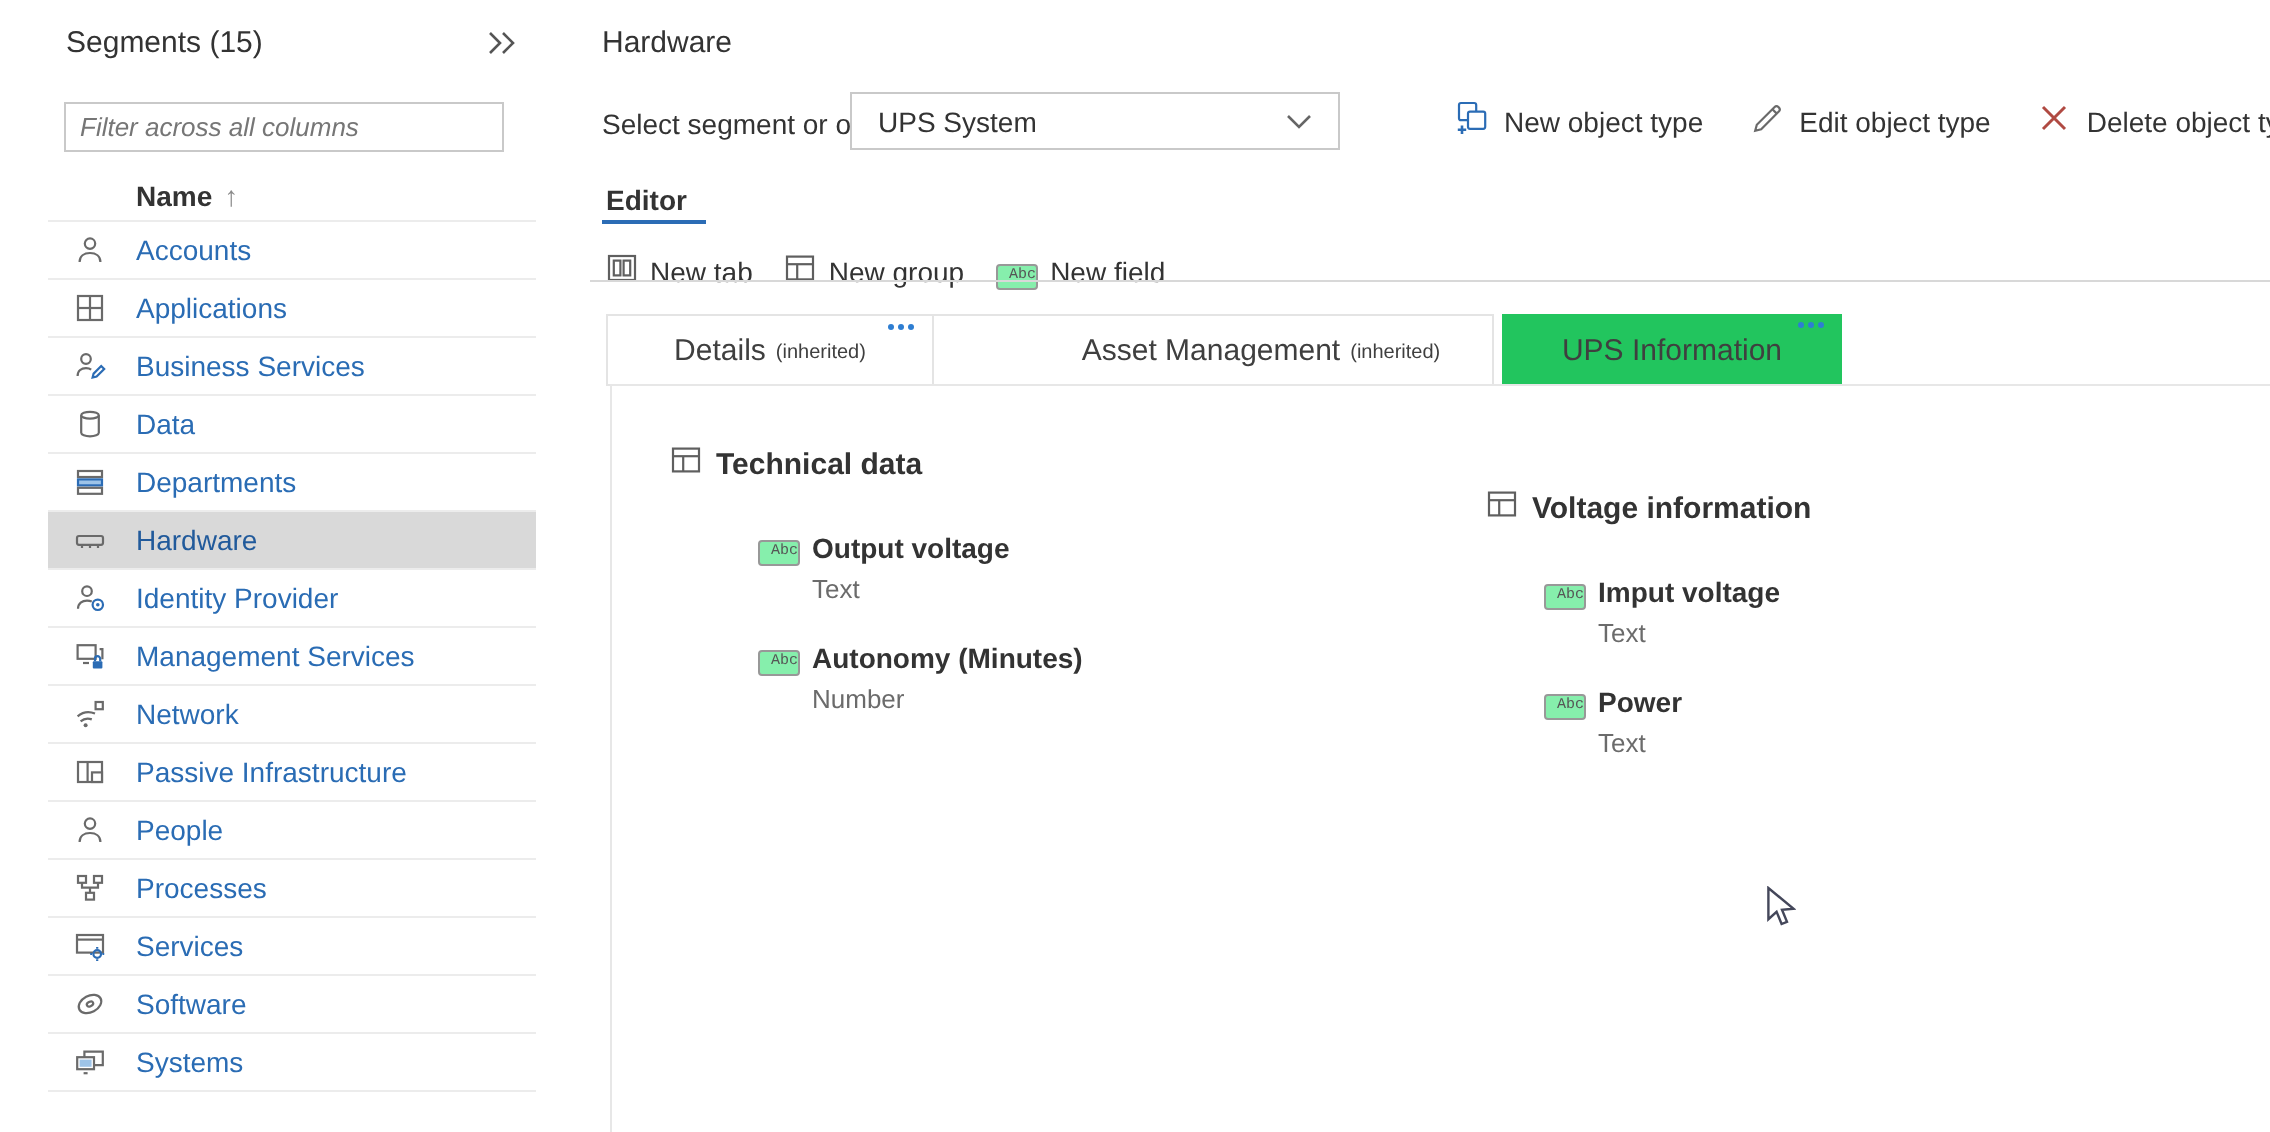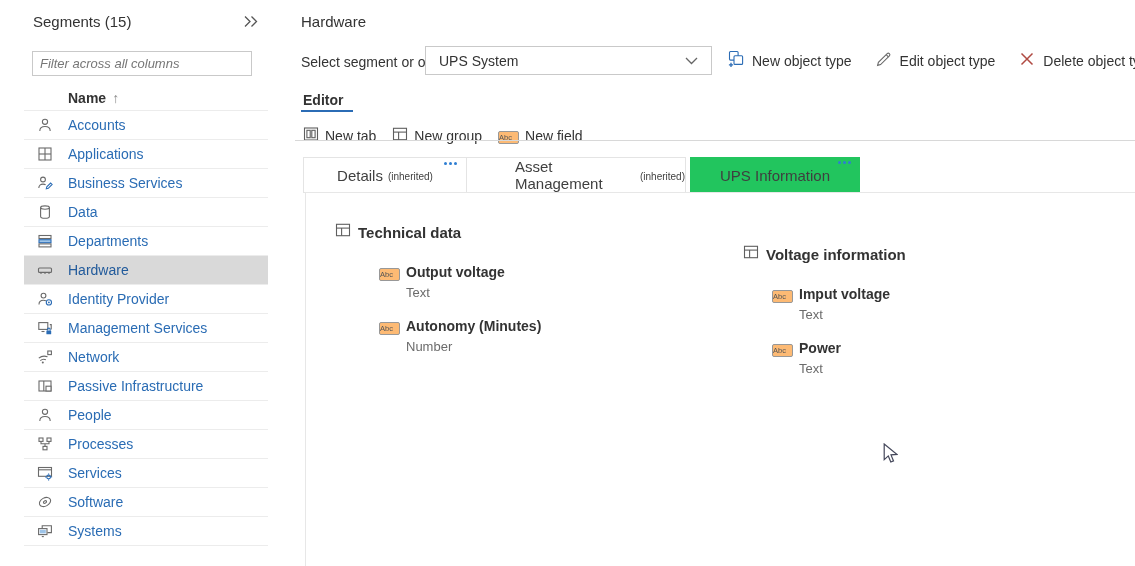--- a/index.html
+++ b/index.html
@@ -20,21 +20,21 @@
   .side-item { height:29px; display:flex; align-items:center; border-bottom:1px solid #ececec;
                cursor:pointer; }
   .side-item .icn { width:16px; height:16px; margin-left:13px; flex:0 0 16px; display:flex; align-items:center; }
   .side-item .lbl { margin-left:15px; font-size:14px; color:#2a6cb4; white-space:nowrap; }
   .side-item.selected { background:#d9d9d9; }
   .side-item.selected .lbl { color:#215a9b; }
 
   
   .main-title { position:absolute; left:301px; top:13px; font-size:15px; color:#333; }
   .sel-label { position:absolute; left:301px; top:54px; font-size:14px; color:#333; }
-  .select-box { position:absolute; left:425px; top:46px; width:287px; height:29px;
+  .select-box { position:absolute; left:425px; top:46px; width:245px; height:29px;
                 border:1px solid #c9c9c9; background:#fff; display:flex; align-items:center;
                 cursor:pointer; }
   .select-box .val { margin-left:13px; font-size:14px; color:#333; flex:1; }
   .select-box .chev { margin-right:13px; display:flex; }
   .actions { position:absolute; left:727px; top:50px; width:408px; display:flex; }
   .action-btn { display:flex; align-items:center; gap:7px; font-size:14px; color:#333;
                 cursor:pointer; white-space:nowrap; }
   .action-btn + .action-btn { margin-left:23px; }
 
   
@@ -44,21 +44,21 @@
   .ed-toolbar { position:absolute; left:303px; top:126px; display:flex; }
   .tool-btn { display:flex; align-items:center; gap:6px; font-size:14px; color:#333; cursor:pointer; white-space:nowrap; }
   .tool-btn + .tool-btn { margin-left:16px; }
   .main-divider { position:absolute; left:295px; top:140px; width:840px; height:1px; background:#d8d8d8; }
 
   
   .tabs { position:absolute; left:303px; top:157px; height:36px; display:flex; }
   .tab { position:relative; height:36px; display:flex; align-items:center; justify-content:center;
          background:#fff; border:1px solid #e4e4e4; cursor:pointer; }
   .tab.t0 { width:164px; }
-  .tab.t1 { width:220px; margin-left:-1px;padding-left:48px; }
+  .tab.t1 { width:281px; margin-left:-1px;padding-left:48px; }
   .tab.t2 { width:170px; margin-left:4px; border:none; background:#22c55e; }
   .tab .tl { font-size:15px; color:#3f3f3f; }
   .tab .sfx { font-size:10px; color:#3f3f3f; margin-left:5px; padding-top:3px;text-align:right; }
   .tab .dots { position:absolute; top:4px; right:9px; display:flex; gap:2px; }
   .tab .dots i { width:3px; height:3px; background:#2e7ed2; border-radius:50%; display:block; }
 
   
   .panel { position:absolute; left:305px; top:192px; width:830px; height:374px;
            border-top:1px solid #e7e7e7; border-left:1px solid #e7e7e7; background:#fff; }
   .group { position:absolute; top:222px; }
@@ -67,21 +67,21 @@
   .group-hd { display:flex; align-items:center; gap:7px; cursor:pointer; }
   .group-hd .gt { font-size:15px; font-weight:700; color:#333; }
   .fields { margin-top:21px; }
   .group.g0 .fields { margin-left:44px; }
   .group.g1 .fields { margin-left:29px; }
   .field { margin-bottom:17px; cursor:pointer; }
   .f-top { display:flex; align-items:center; gap:6px; }
   .f-name { font-size:14px; font-weight:700; color:#333; }
   .f-type { font-size:13px; color:#6b6b6b; margin-left:27px; margin-top:4px; }
   .abc-box { display:inline-block; width:21px; height:13px; border:1px solid #989898; border-radius:2px;
-             background:#fdba74; font-size:7.5px; line-height:11px; text-align:left; color:#555; }
+             background:#86efac; font-size:7.5px; line-height:11px; text-align:right; color:#555;font-family:Liberation Mono, monospace; }
 
   .cursor { position:absolute; left:883px; top:443px; pointer-events:none; }
 </style>
 </head>
 <body>
 
 <div class="sb-title">Segments (15)</div>
 <div class="sb-collapse">
   <svg width="16" height="15" viewBox="0 0 16 15" fill="none" stroke="#555" stroke-width="1.3">
     <path d="M2 2.5l5 5-5 5"></path>

